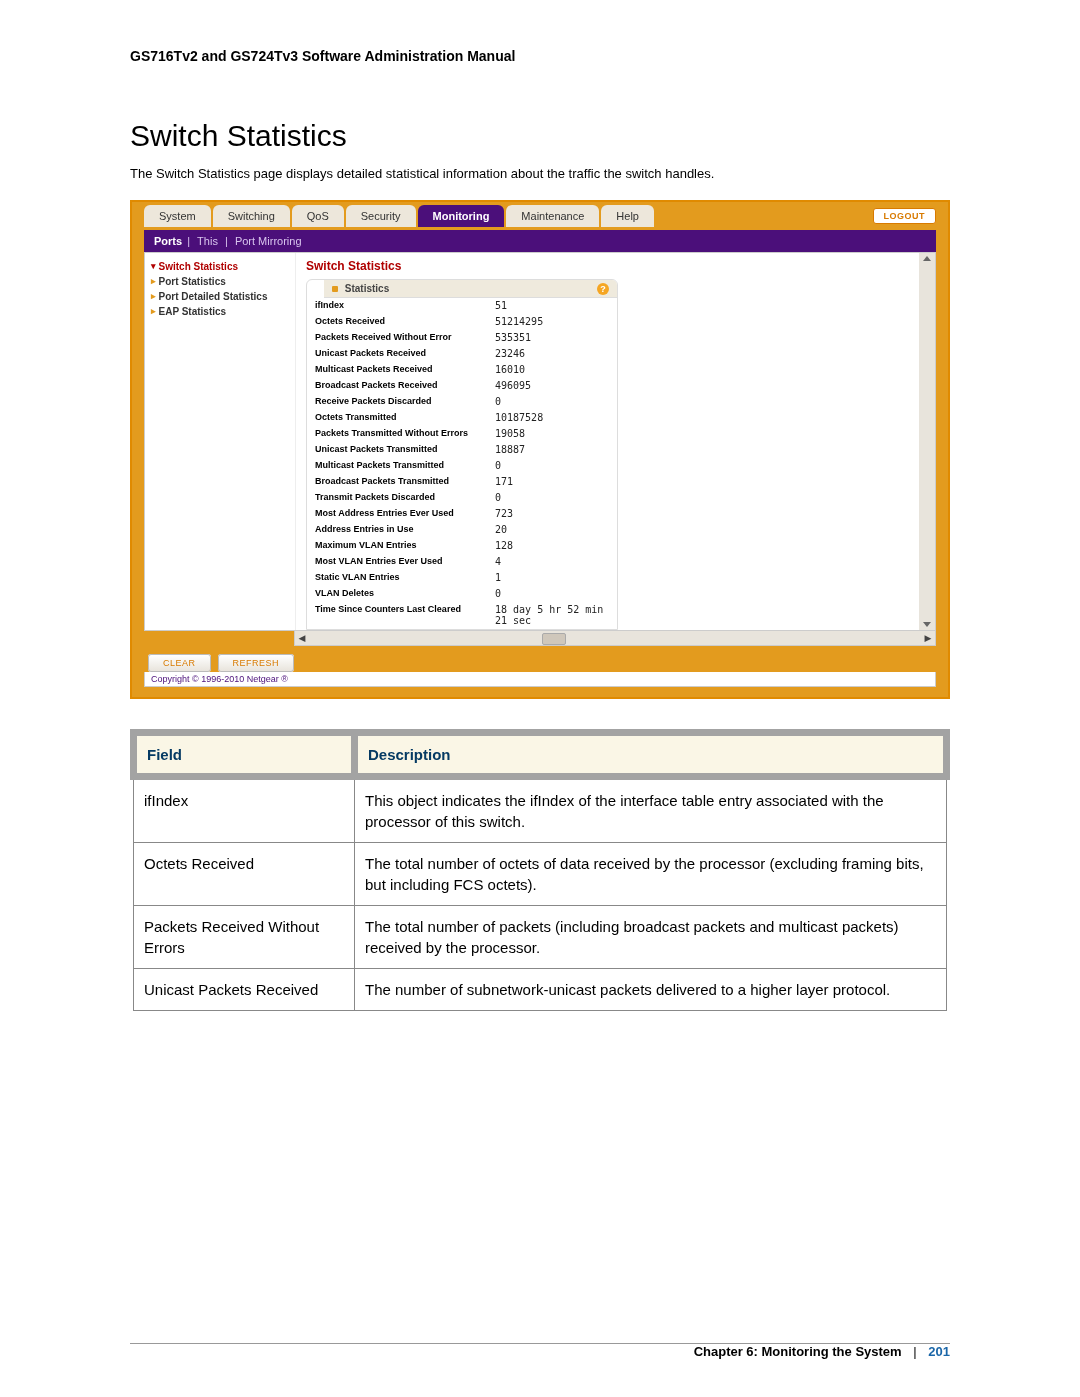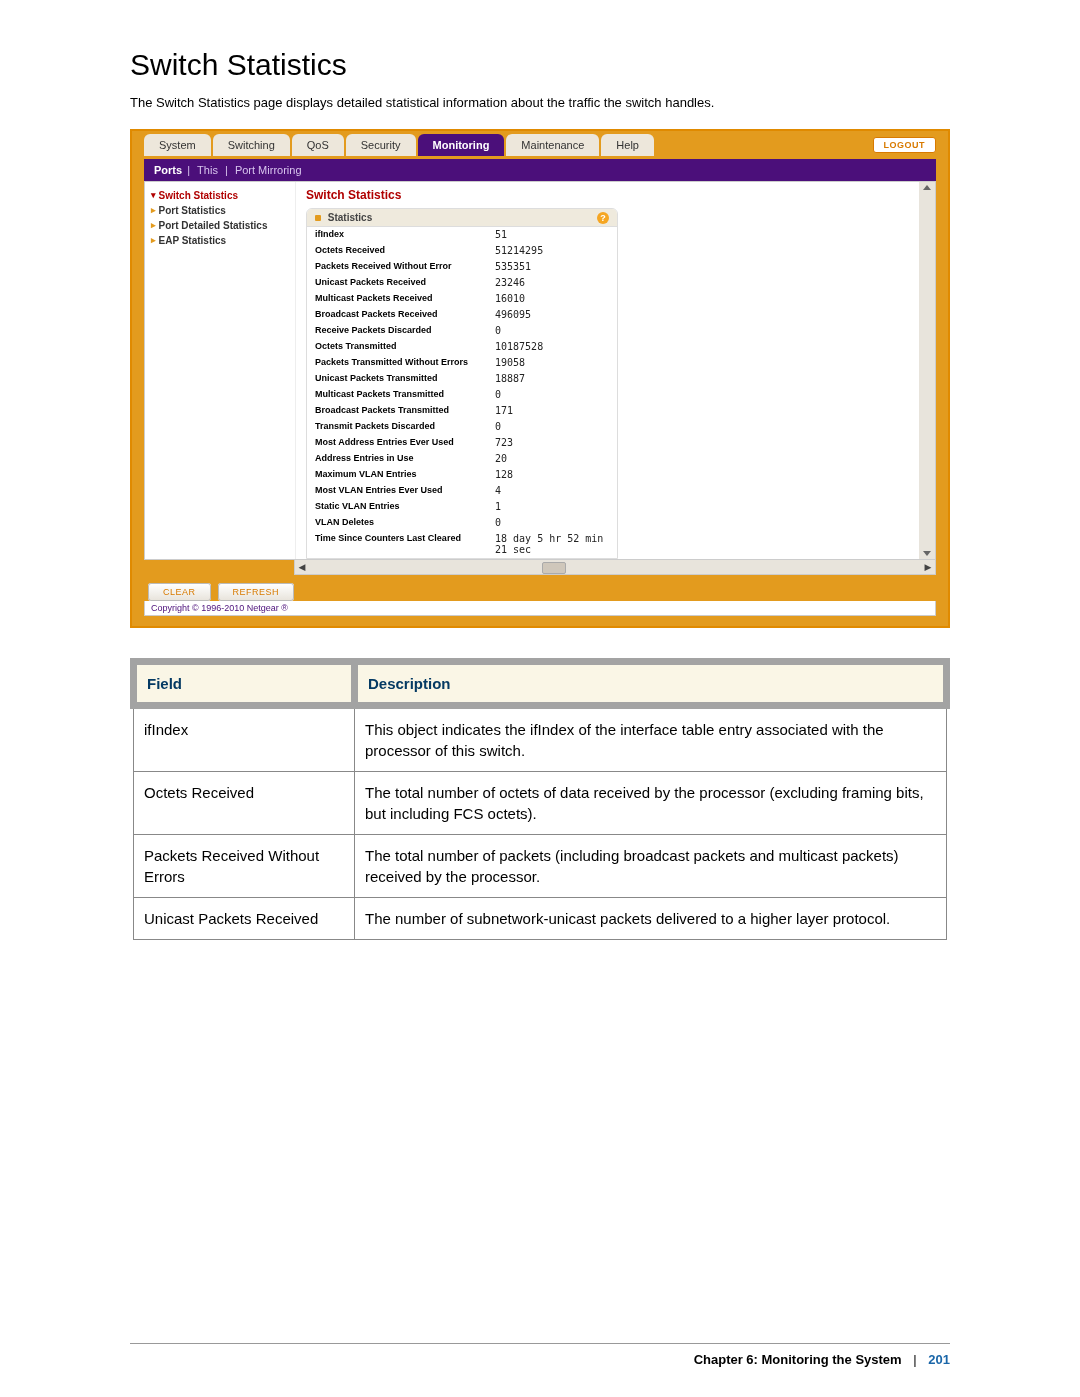--- a/index.html
+++ b/index.html
@@ -163,20 +163,21 @@
     overflow: hidden;
   }
   .ss-stat-head {
     background: #efeadd;
     padding: 3px 8px;
     font-size: 10px;
     font-weight: bold;
     color: #444;
     position: relative;
     border-bottom: 1px solid #ddd;
+    margin-left: 17px;
   }
   .ss-stat-head::before {
     content: "";
     width: 6px; height: 6px;
     background: #e39b1e;
     display: inline-block;
     margin-right: 4px;
     border-radius: 1px;
   }
   .ss-help {
@@ -285,34 +286,34 @@
     padding: 10px 10px;
     vertical-align: top;
     line-height: 1.4;
   }
   .desc-table td:first-child { width: 200px; }
   .footer {
     position: absolute;
     bottom: 30px;
     left: 0; right: 0;
     border-top: 1px solid #999;
-    margin: 0 130px;
-    padding-top: 8px;
+    margin: 8px 130px;
     text-align: right;
     font-size: 13px;
   }
   .footer .chapter { font-weight: bold; }
   .footer .pageno { color: #1a66a8; font-weight: bold; }
   .footer .sep { margin: 0 8px; }
 </style>
 </head>
 <body>
 
 <div class="page">
 
+  <div class="running-head">GS716Tv2 and GS724Tv3 Software Administration Manual</div>
 
   <div class="content">
 
     <h2 class="section-title">Switch Statistics</h2>
 
     <p class="body-text">The Switch Statistics page displays detailed statistical information about the traffic the switch handles.</p>
 
 
     <div class="screenshot">
 

